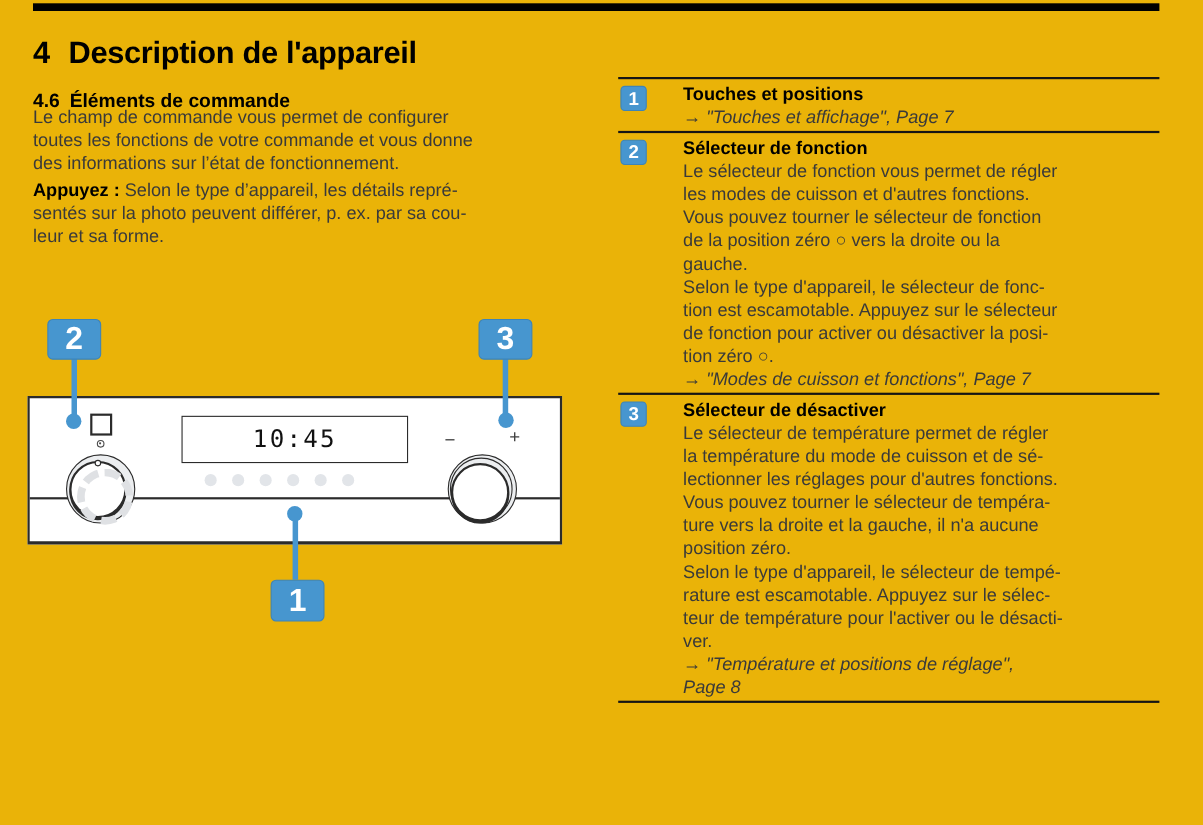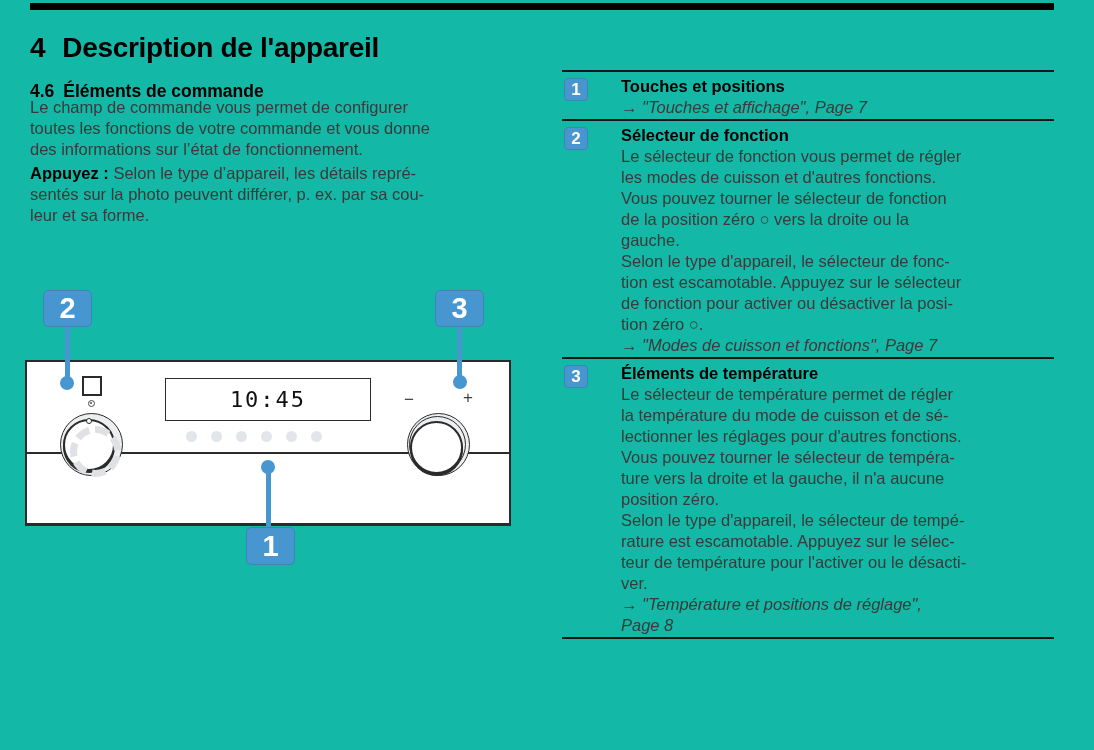--- a/index.html
+++ b/index.html
@@ -1,20 +1,20 @@
 <!DOCTYPE html>
 <html><head>
 <meta charset="utf-8">
 <style>
   html, body { margin: 0; padding: 0; background: #ffffff; }
   .page {
     position: relative;
     width: 1094px;
     height: 750px;
-    background: #14b8a6;
+    background: #eab308;
     font-family: "Liberation Sans", sans-serif;
     color: #3a3a3a;
     overflow: hidden;
   }
   .lines { white-space: pre-line; }
 
   
   .top-bar { position: absolute; left: 30px; top: 3px; width: 1024px; height: 7px; background: #000; }
   .page-title {
     position: absolute; left: 30px; top: 13px;
@@ -48,21 +48,21 @@
   .callout-line { position: absolute; width: 5px; background: #4796cf; }
   #line-2 { left: 40px;  top: 41px;  height: 57px; }
   #line-3 { left: 432px; top: 41px;  height: 56px; }
   #line-1 { left: 241px; top: 182px; height: 60px; }
   .callout-dot { position: absolute; width: 14px; height: 14px; border-radius: 50%; background: #4796cf; }
   #dot-2 { left: 35px;  top: 91px; }
   #dot-3 { left: 428px; top: 90px; }
   #dot-1 { left: 236px; top: 175px; }
 
   .panel {
-    position: absolute; left: 0; top: 75px; width: 486px; height: 166px;
+    position: absolute; left: 0; top: 75px; width: 486px; height: 135px;
     border: 2px solid #2b2b2b; border-bottom-width: 3px; background: #fff;
     box-sizing: border-box;
   }
   .panel-divider { position: absolute; left: 0; right: 0; top: 90px; border-top: 2px solid #2b2b2b; }
   .light-btn {
     position: absolute; left: 55px; top: 14px; width: 16px; height: 16px;
     border: 2px solid #2b2b2b; background: #fff;
   }
   .zero-mark {
     position: absolute; left: 61px; top: 38px; width: 7px; height: 7px;
@@ -235,21 +235,21 @@
 tion zéro ○.</div>
         <div class="item-link lines">→ "Modes de cuisson et fonctions", Page 7</div>
       </div>
     </section>
 
     <section class="legend-item">
       <div class="badge-col">
         <div class="badge">3</div>
       </div>
       <div class="item-body">
-        <div class="item-heading">Éléments de température</div>
+        <div class="item-heading">Sélecteur de désactiver</div>
         <div class="item-text lines">Le sélecteur de température permet de régler
 la température du mode de cuisson et de sé-
 lectionner les réglages pour d'autres fonctions.
 Vous pouvez tourner le sélecteur de tempéra-
 ture vers la droite et la gauche, il n'a aucune
 position zéro.
 Selon le type d'appareil, le sélecteur de tempé-
 rature est escamotable. Appuyez sur le sélec-
 teur de température pour l'activer ou le désacti-
 ver.</div>

